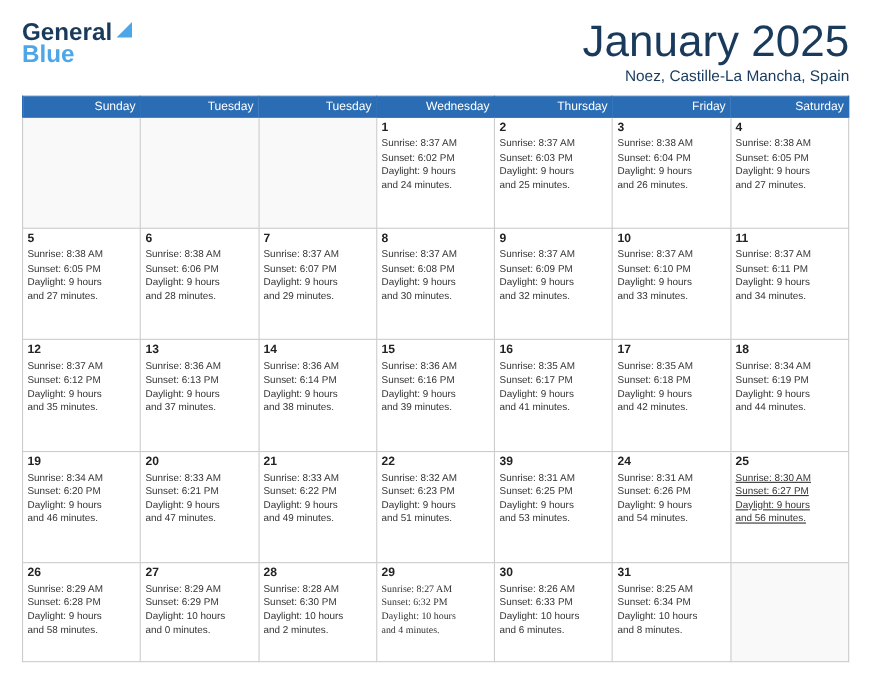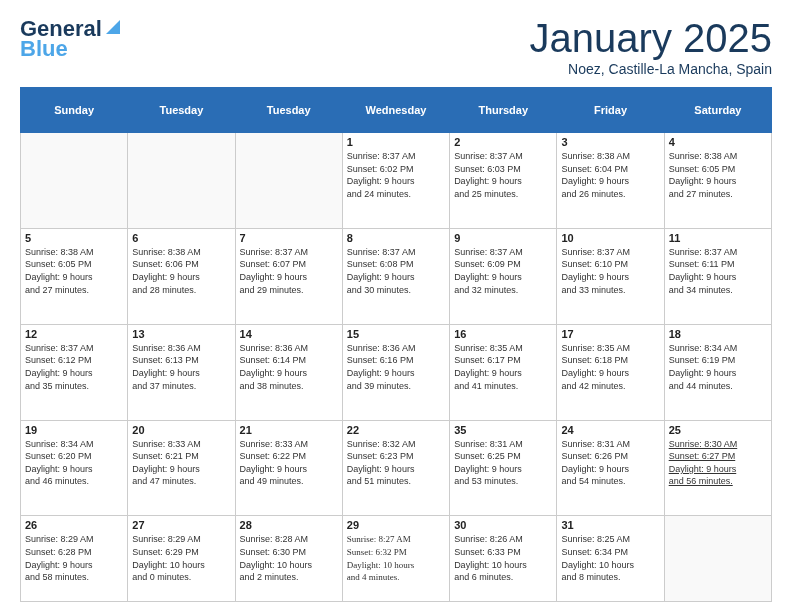--- a/index.html
+++ b/index.html
@@ -44,23 +44,23 @@
       flex: 1;
       border: 1px solid #ccc;
       border-collapse: collapse;
       width: 100%;
       table-layout: fixed;
     }
     .calendar th {
       background: #2a6db5;
       color: #fff;
       font-size: 11px;
-      font-weight: bold;
-      padding: 16px 4px;
-      text-align: center;
+      font-weight: normal;
+      padding: 3px 4px;
+      text-align: right;
       border: 1px solid #2a6db5;
     }
     .calendar td {
       border: 1px solid #ccc;
       vertical-align: top;
       padding: 3px 4px;
       font-size: 9.5px;
       color: #333;
       height: 80px;
     }
@@ -273,21 +273,21 @@
 and 49 minutes.</div>
           </td>
           <td>
             <div class="day-num">22</div>
             <div class="day-info" style="white-space: pre-line;">Sunrise: 8:32 AM
 Sunset: 6:23 PM
 Daylight: 9 hours
 and 51 minutes.</div>
           </td>
           <td>
-            <div class="day-num">35</div>
+            <div class="day-num">39</div>
             <div class="day-info" style="white-space: pre-line;">Sunrise: 8:31 AM
 Sunset: 6:25 PM
 Daylight: 9 hours
 and 53 minutes.</div>
           </td>
           <td>
             <div class="day-num">24</div>
             <div class="day-info" style="white-space: pre-line;">Sunrise: 8:31 AM
 Sunset: 6:26 PM
 Daylight: 9 hours

